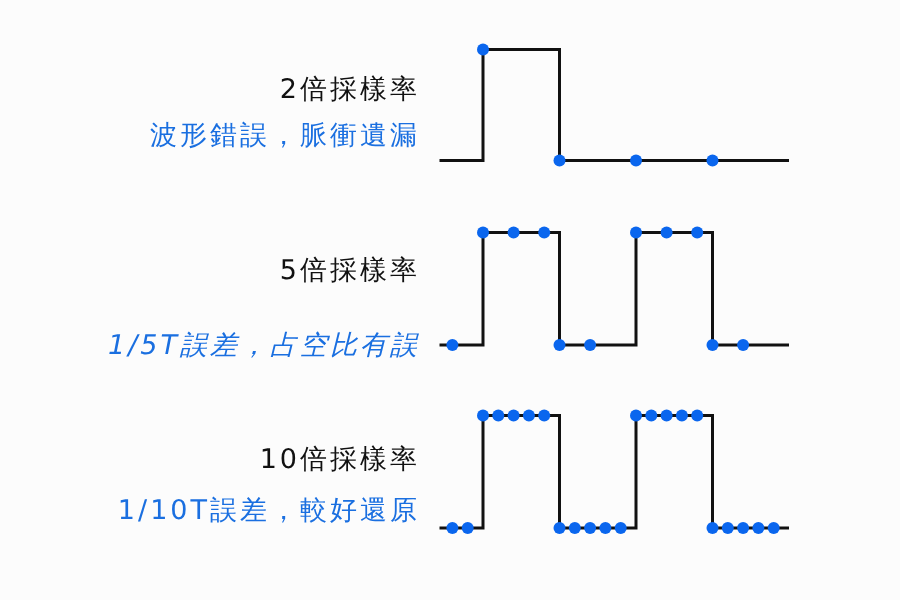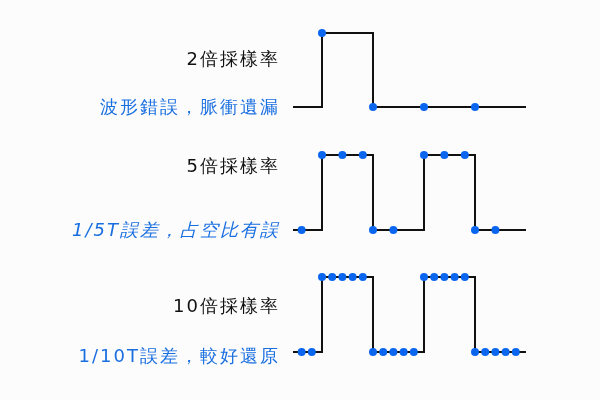--- a/index.html
+++ b/index.html
@@ -7,25 +7,25 @@
       font-family: "DejaVu Sans", "Liberation Sans", sans-serif; }
     .label { position: absolute; right: 320px; white-space: nowrap; font-size: 18px; letter-spacing: 2px; }
     .title { color: #111111; }
     .note { color: #1a6fe0; }
     svg { position: absolute; left: 0; top: 0; }
   </style>
 </head>
 <body>
 
 <div class="label title" style="top:47px;margin-left:12px;">2倍採樣率</div>
-<div class="label note" style="top:95px;margin-left:14px;">波形錯誤，脈衝遺漏</div>
-<div class="label title" style="top:154px;">5倍採樣率</div>
+<div class="label note" style="top:78px;margin-left:14px;">波形錯誤，脈衝遺漏</div>
+<div class="label title" style="top:168px;">5倍採樣率</div>
 <div class="label note" style="top:218px;font-style:italic;">1/5T誤差，占空比有誤</div>
 <div class="label title" style="top:294px;">10倍採樣率</div>
-<div class="label note" style="top:344px;">1/10T誤差，較好還原</div>
+<div class="label note" style="top:328px;">1/10T誤差，較好還原</div>
 
 <svg id="waves" width="600" height="400">
     <path d="M293 107 L322 107 L322 33 L373 33 L373 107 L424 107 L424 107 L475 107 L475 107 L526 107" fill="none" stroke="#111111" stroke-width="2"></path>
     <circle cx="322" cy="33" r="4" fill="#0a66ee"></circle>
     <circle cx="373" cy="107" r="4" fill="#0a66ee"></circle>
     <circle cx="424" cy="107" r="4" fill="#0a66ee"></circle>
     <circle cx="475" cy="107" r="4" fill="#0a66ee"></circle>
     <path d="M293 230 L322 230 L322 155 L373 155 L373 230 L424 230 L424 155 L475 155 L475 230 L526 230" fill="none" stroke="#111111" stroke-width="2"></path>
     <circle cx="301.6" cy="230" r="4" fill="#0a66ee"></circle>
     <circle cx="322" cy="155" r="4" fill="#0a66ee"></circle>

